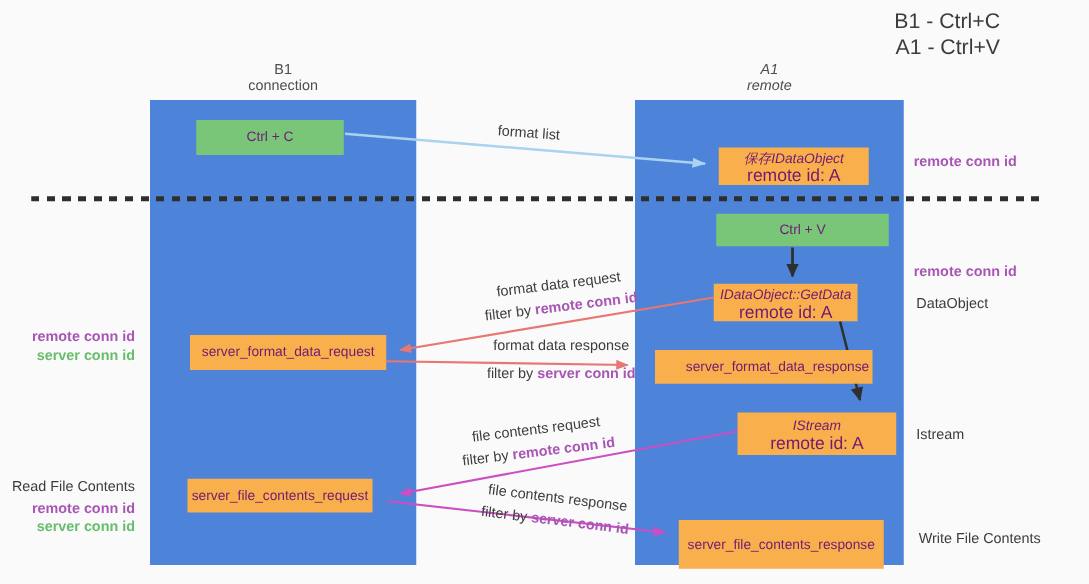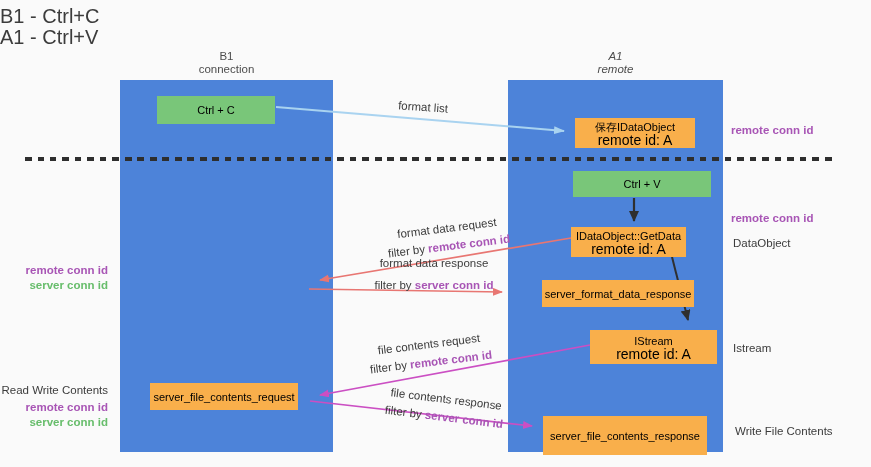--- a/index.html
+++ b/index.html
@@ -5,44 +5,44 @@
   html,body{margin:0;padding:0;}
   body{
     font-family:"Liberation Sans","DejaVu Sans",sans-serif;
     background:#f4f4f4;
   }
   .canvas{
     position:relative;width:871px;height:467px;overflow:hidden;
     background:var(--bg,#fafafa);
   }
   .title{
-    position:absolute;left:0;top:6px;width:800px;text-align:left;
-    font-size:20px;line-height:21px;color:var(--text-dark,#3c3c3c);
+    position:absolute;left:0;top:6px;width:800px;text-align:right;
+    font-size:17px;line-height:21px;color:var(--text-dark,#3c3c3c);
   }
   .lane-header{
     position:absolute;text-align:center;font-size:11.5px;line-height:13px;
     color:#4d4d4d;
   }
   .lane{
     position:absolute;top:80px;height:372px;background:var(--lane-blue,#4d83d9);
   }
   .lane-left{left:120px;width:213px;}
   .lane-right{left:508px;width:215px;}
   .divider{
     position:absolute;left:25px;top:157px;width:811px;height:4px;
     background:repeating-linear-gradient(90deg,#2e2e2e 0 6.5px,transparent 6.5px 12.5px);
   }
   .edges{position:absolute;left:0;top:0;width:871px;height:467px;pointer-events:none;}
   .node{
     position:absolute;display:flex;flex-direction:column;align-items:center;
-    justify-content:center;color:#000000;text-align:left;
+    justify-content:center;color:#701a75;text-align:left;
   }
   .node-orange{background:var(--node-orange,#f9af4b);}
   .node-green{background:var(--node-green,#79c679);}
-  .node .l1{font-size:11px;line-height:13px;}
+  .node .l1{font-size:11px;line-height:13px;font-style:italic;}
   .node .l2{font-size:14px;line-height:12px;}
   .node .single{font-size:11px;}
   .edge-label{
     position:absolute;text-align:center;color:var(--text-dark,#3c3c3c);
     font-size:11.5px;line-height:15px;width:200px;
   }
   .edge-label .flt{margin-top:3px;}
   .edge-label .flt-gap{margin-top:7px;}
   .conn-purple{color:var(--conn-purple,#a855b5);font-weight:bold;}
   .conn-green{color:var(--conn-green,#67bd6b);font-weight:bold;}
@@ -112,22 +112,25 @@
 
   <div class="node node-green" style="left:573px;top:171px;width:138px;height:26px;">
     <div class="single">Ctrl + V</div>
   </div>
 
   <div class="node node-orange" style="left:571px;top:227px;width:115px;height:30px;">
     <div class="l1">IDataObject::GetData</div>
     <div class="l2">remote id: A</div>
   </div>
 
+  <div class="node node-orange" style="left:152px;top:268px;width:157px;height:28px;">
+    <div class="single">server_format_data_request</div>
+  </div>
 
-  <div class="node node-orange" style="left:542px;top:280px;width:152px;height:27px;">
+  <div class="node node-orange" style="left:524px;top:280px;width:152px;height:27px;padding-left:22px;">
     <div class="single">server_format_data_response</div>
   </div>
 
   <div class="node node-orange" style="left:590px;top:330px;width:127px;height:34px;">
     <div class="l1">IStream</div>
     <div class="l2">remote id: A</div>
   </div>
 
   <div class="node node-orange" style="left:150px;top:383px;width:148px;height:27px;">
     <div class="single">server_file_contents_request</div>
@@ -139,21 +142,21 @@
 
   <div class="edge-label" style="left:323px;top:100px;transform:rotate(4deg);">
     <div>format list</div>
   </div>
 
   <div class="edge-label" style="left:348px;top:221px;transform:rotate(-7deg);">
     <div>format data request</div>
     <div class="flt"><span>filter by </span><span class="conn-purple">remote conn id</span></div>
   </div>
 
-  <div class="edge-label" style="left:334px;top:256px;">
+  <div class="edge-label" style="left:334px;top:270px;padding-left:15px;">
     <div>format data response</div>
     <div class="flt-gap"><span>filter by </span><span class="conn-purple">server conn id</span></div>
   </div>
 
   <div class="edge-label" style="left:330px;top:337px;transform:rotate(-7deg);">
     <div>file contents request</div>
     <div class="flt"><span>filter by </span><span class="conn-purple">remote conn id</span></div>
   </div>
 
   <div class="edge-label" style="left:345px;top:392px;transform:rotate(7deg);">
@@ -165,18 +168,18 @@
   <div class="side-label side-purple" style="left:731px;top:211px;">remote conn id</div>
   <div class="side-label" style="left:733px;top:236px;text-align:center;">DataObject</div>
   <div class="side-label" style="left:733px;top:341px;">Istream</div>
   <div class="side-label" style="left:735px;top:424px;">Write File Contents</div>
 
   <div class="left-block" style="top:263px;">
     <div class="conn-purple">remote conn id</div>
     <div class="conn-green">server conn id</div>
   </div>
   <div class="left-block" style="top:383px;">
-    <div style="color:var(--text-dark,#3c3c3c);">Read Write Contents</div>
+    <div style="color:var(--text-dark,#3c3c3c);">Read File Contents</div>
     <div class="conn-purple" style="margin-top:2px;">remote conn id</div>
     <div class="conn-green">server conn id</div>
   </div>
 
 </div>
 
 </body></html>

